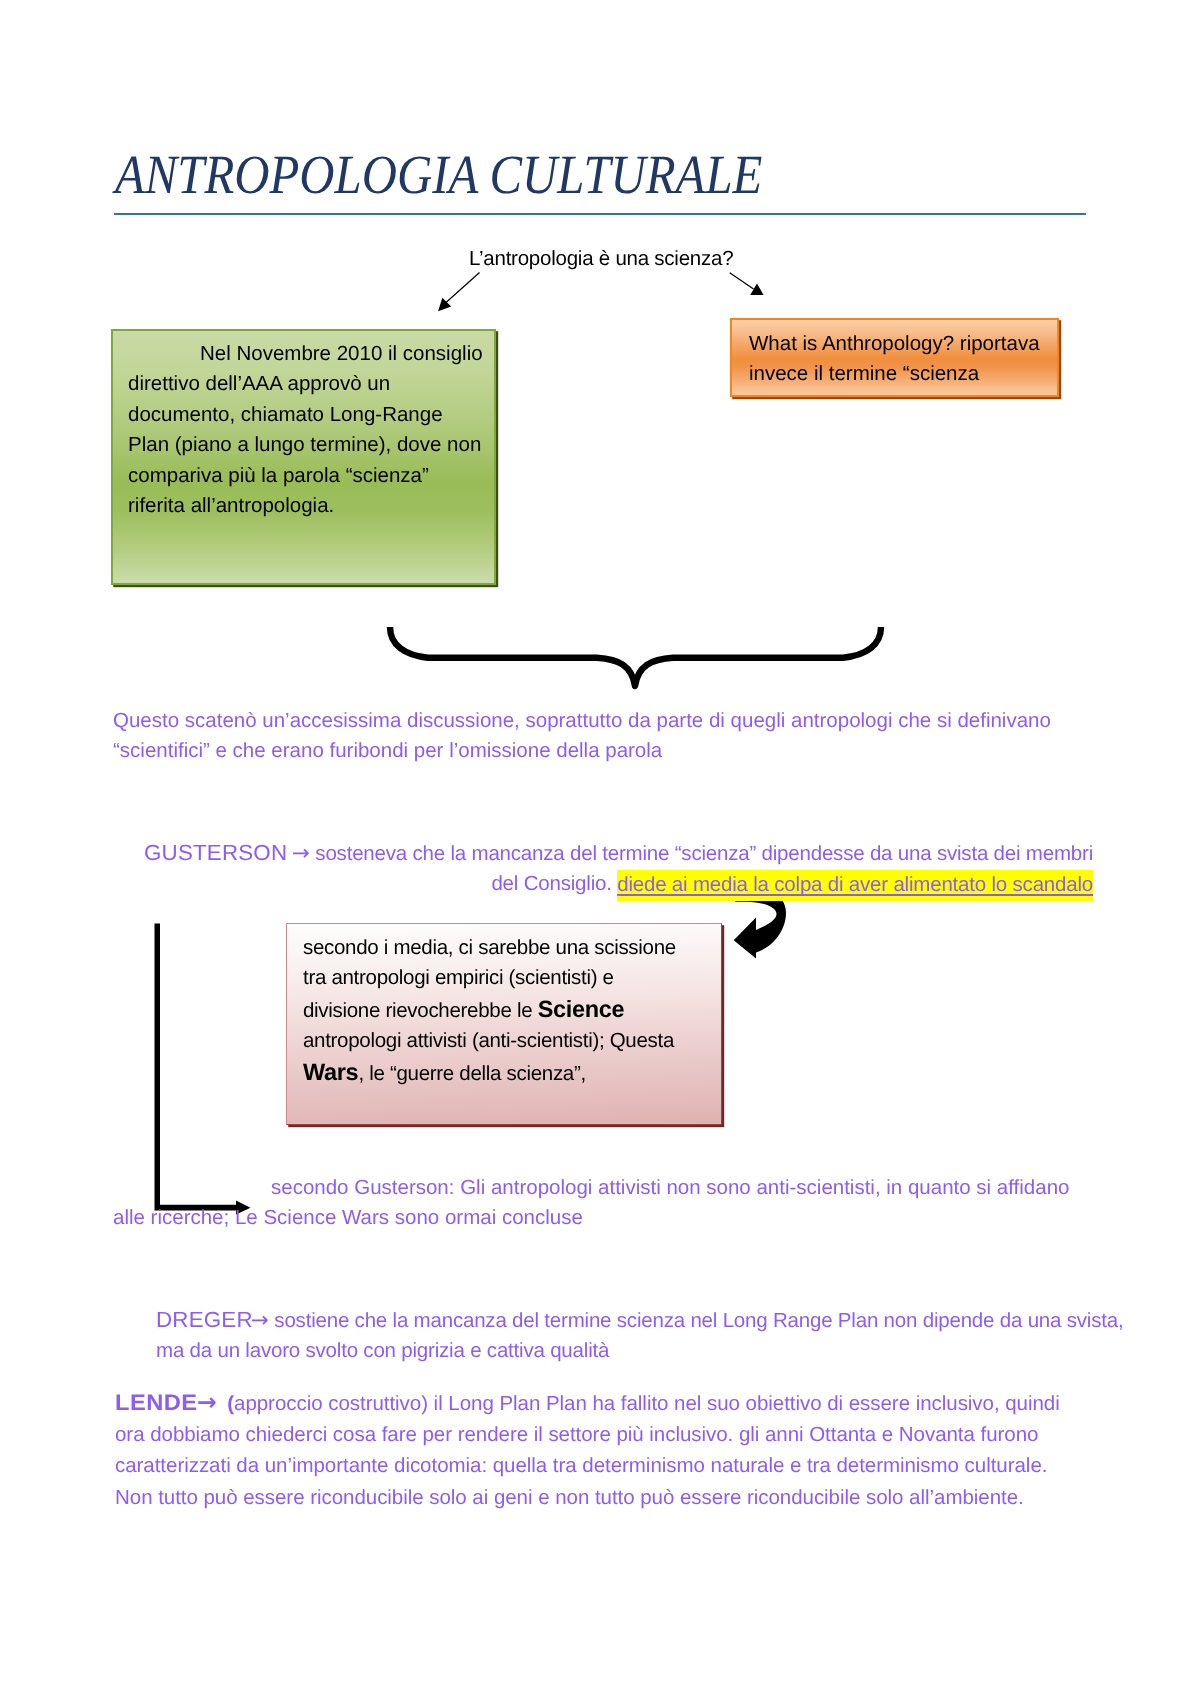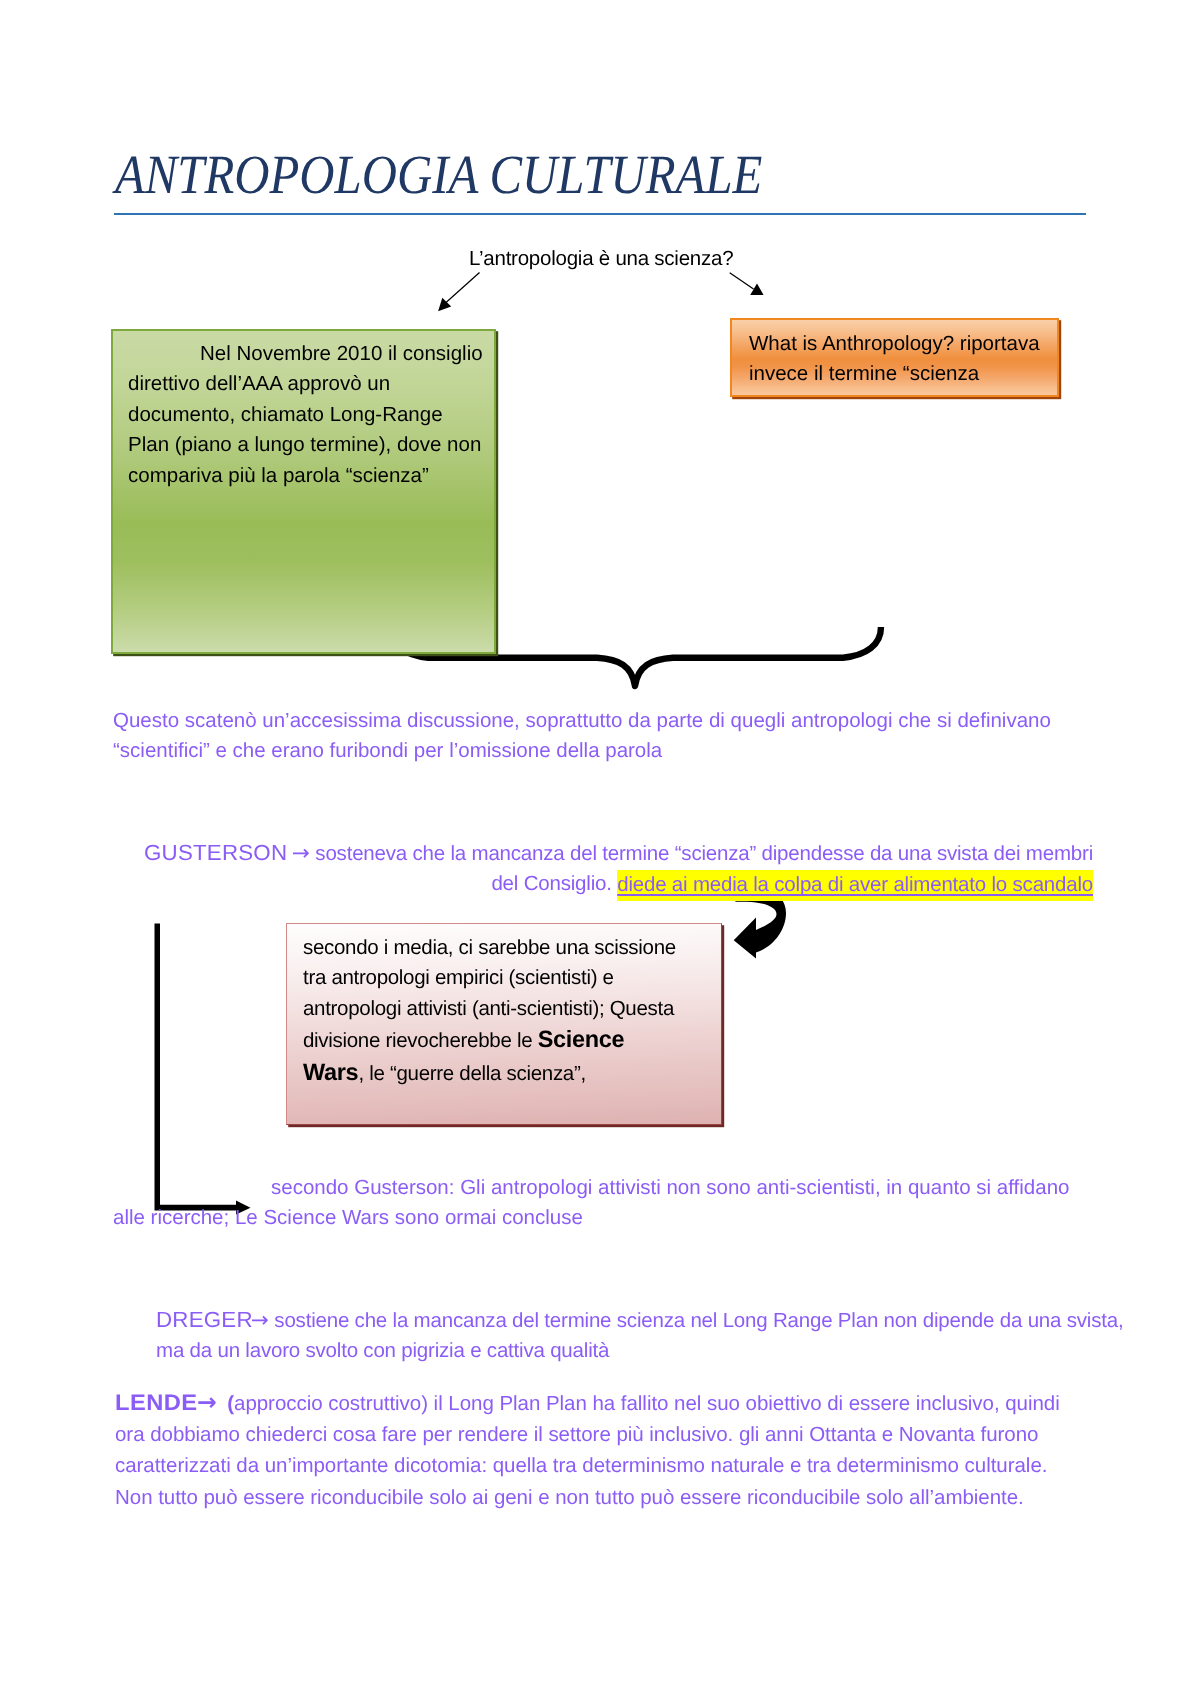--- a/index.html
+++ b/index.html
@@ -19,21 +19,21 @@
 
   
   #question{position:absolute;left:469px;top:245px;font-size:20.5px;line-height:28px;
     white-space:nowrap;letter-spacing:-0.24px;}
 
   
   #arrow-layer{position:absolute;left:0;top:0;width:1200px;height:1698px;
     pointer-events:none;}
 
   
-  #green-box{position:absolute;left:111px;top:329px;width:385px;height:325px;
+  #green-box{position:absolute;left:111px;top:329px;width:385px;height:256px;
     border:2px solid #7FA93C;
     background:linear-gradient(180deg,#C9DAA5 0%,#C2D698 16%,#B0CA7C 38%,#99BC57 60%,#9EBF5E 72%,#B6CE84 88%,#CBDCAB 100%);
     box-shadow:2.2px 2.2px 0 0 #3D5117;
     box-sizing:border-box;}
   #green-box .txt{position:absolute;left:15px;top:8px;width:366px;
     font-size:20.5px;line-height:30.4px;white-space:nowrap;}
   .l{white-space:nowrap;}
   .indent{text-indent:72px;}
 
   
@@ -118,20 +118,21 @@
     </g>
   </svg>
 
   <div id="green-box" data-name="green-callout-box">
     <div class="txt" data-name="green-callout-text">
       <div class="l indent" data-name="green-callout-line">Nel Novembre 2010 il consiglio</div>
       <div class="l" data-name="green-callout-line">direttivo dell’AAA approvò un</div>
       <div class="l" data-name="green-callout-line">documento, chiamato  Long-Range</div>
       <div class="l" data-name="green-callout-line">Plan (piano a lungo termine), dove non</div>
       <div class="l" data-name="green-callout-line">compariva più la parola “scienza”</div>
+      <div class="l" data-name="green-callout-line">riferita all’antropologia.</div>
     </div>
   </div>
 
   <div id="orange-box" data-name="orange-callout-box">
     <div class="txt" data-name="orange-callout-text">
       <div class="l" data-name="orange-callout-line">What is Anthropology? riportava</div>
       <div class="l" data-name="orange-callout-line">invece il termine “scienza</div>
     </div>
   </div>
 
@@ -142,22 +143,22 @@
 
   <div id="para-gusterson" class="para" data-name="paragraph-gusterson">
     <div class="l" data-name="gusterson-line"><span data-name="gusterson-label">GUSTERSON</span> <span class="arw" data-name="gusterson-arrow-glyph">→</span><span data-name="gusterson-text"> sosteneva che la mancanza del termine “scienza” dipendesse da una svista dei membri</span></div>
     <div class="l" data-name="gusterson-line"><span data-name="gusterson-text-2">del Consiglio. </span><span class="hl" data-name="gusterson-highlight">diede ai media la colpa di aver alimentato lo scandalo</span></div>
   </div>
 
   <div id="pink-box" data-name="pink-callout-box">
     <div class="txt" data-name="pink-callout-text">
       <div class="l" data-name="pink-callout-line">secondo i media, ci sarebbe una scissione</div>
       <div class="l" data-name="pink-callout-line">tra antropologi empirici (scientisti) e</div>
+      <div class="l" data-name="pink-callout-line"><span data-name="pink-line4-text">divisione rievocherebbe le </span><b data-name="pink-bold-science">Science</b></div>
       <div class="l" data-name="pink-callout-line">antropologi attivisti (anti-scientisti); Questa</div>
-      <div class="l" data-name="pink-callout-line"><span data-name="pink-line4-text">divisione rievocherebbe le </span><b data-name="pink-bold-science">Science</b></div>
       <div class="l" data-name="pink-callout-line"><b data-name="pink-bold-wars">Wars</b><span data-name="pink-line5-text">, le “guerre della scienza”,</span></div>
     </div>
   </div>
 
   <div id="para-concl" class="para" data-name="paragraph-gusterson-conclusion">
     <div class="l" id="concl-1" data-name="conclusion-line1">secondo Gusterson: Gli antropologi attivisti non sono anti-scientisti, in quanto si affidano</div>
     <div class="l" id="concl-2" data-name="conclusion-line2">alle ricerche; Le Science Wars sono ormai concluse</div>
   </div>
 
   <div id="para-dreger" class="para" data-name="paragraph-dreger">

